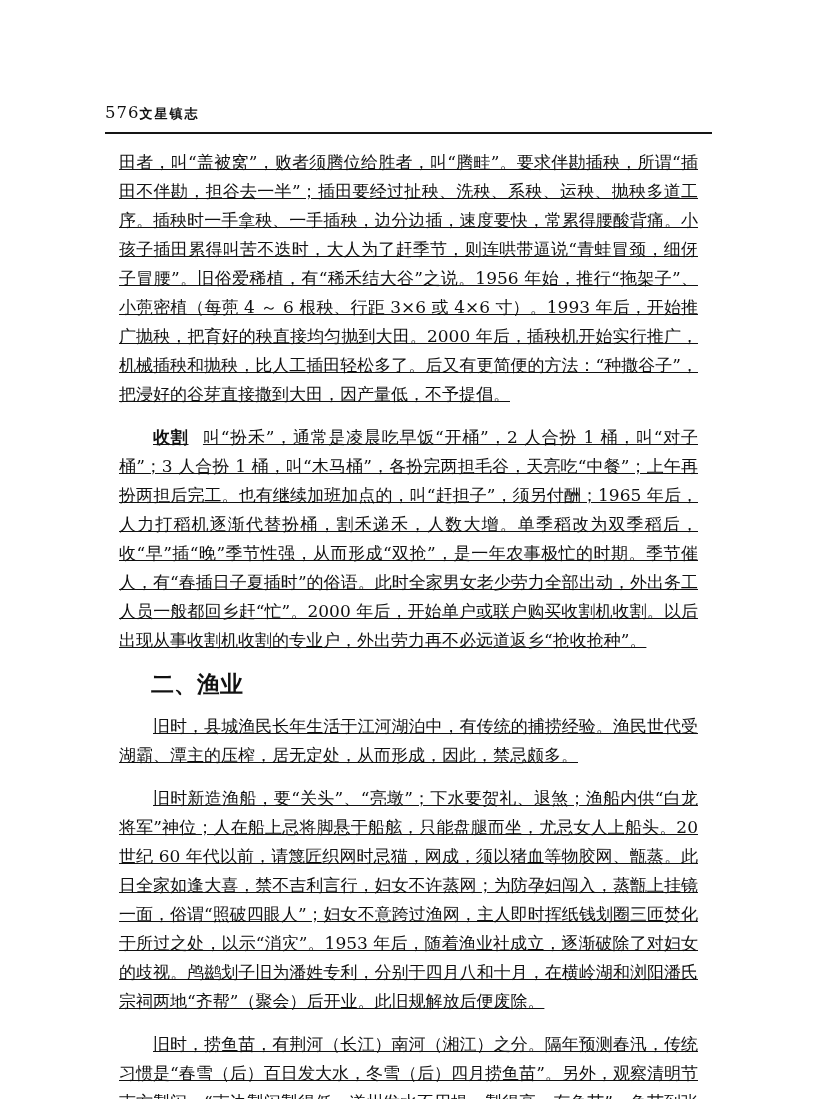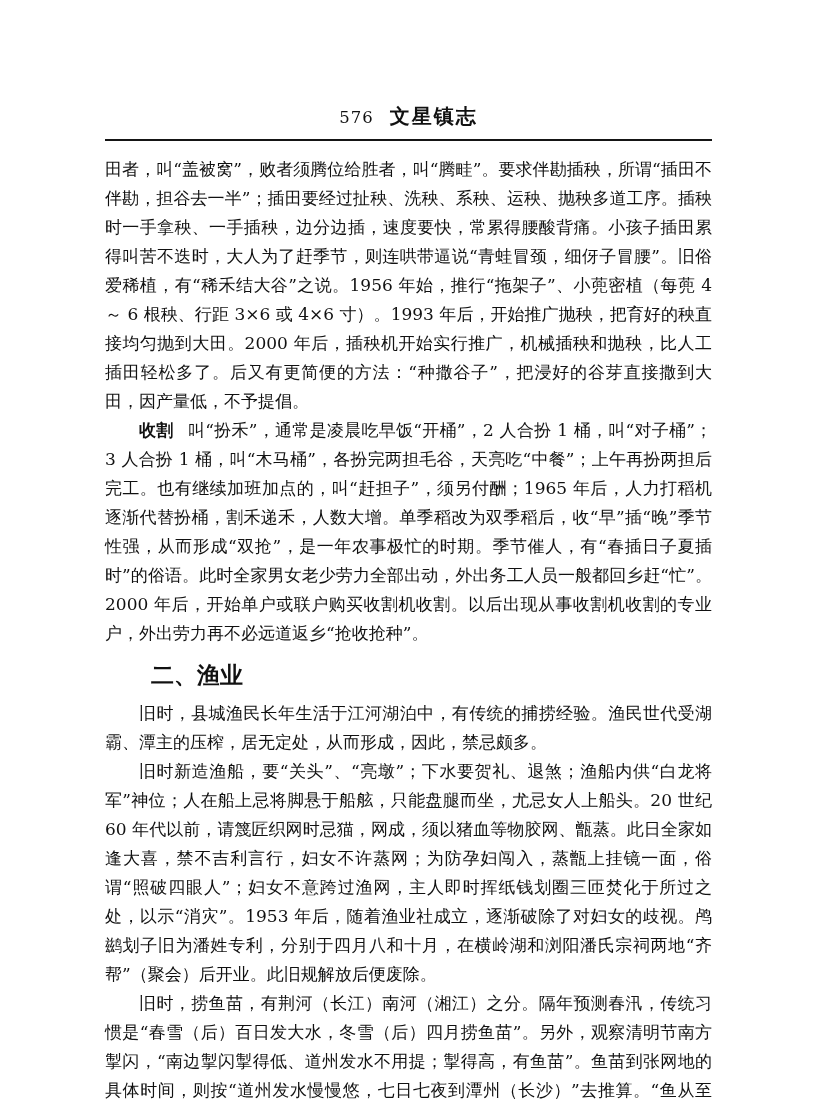--- a/index.html
+++ b/index.html
@@ -15,43 +15,42 @@
     background: #ffffff;
     box-sizing: border-box;
     padding: 103px 104px 0 105px;
     overflow: hidden;
     font-family: "DejaVu Serif", "Liberation Serif", serif;
     color: #111111;
   }
   .page-header {
     display: flex;
     align-items: baseline;
-    gap: 16px;
     border-bottom: 2.5px solid #151515;
     padding-bottom: 9px;
-    justify-content: center;
   }
   .page-number {
     font-size: 16.5px;
     letter-spacing: 1px;
   }
   .book-title {
-    font-size: 20px;
+    font-size: 13px;
     font-weight: bold;
     letter-spacing: 2px;
   }
   .body-text {
     margin-top: 14px;
     font-size: 17px;
     line-height: 29px;
     text-align: justify;
   }
   p.para {
-    margin: 0;
+    margin: 14px;
     padding: 0;
+    text-decoration: underline;
   }
   .indent {
     text-indent: 2em;
   }
   .lead {
     font-weight: bold;
     margin-right: 0.85em;
   }
   .section-heading {
     font-size: 23px;

